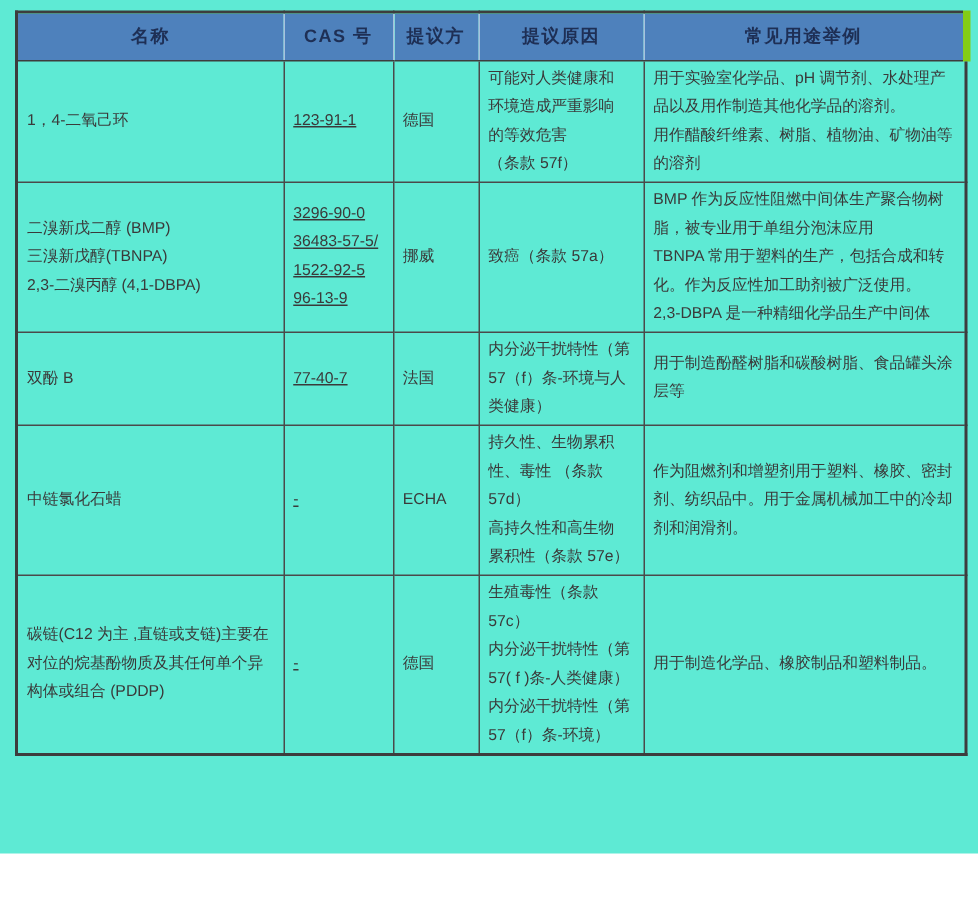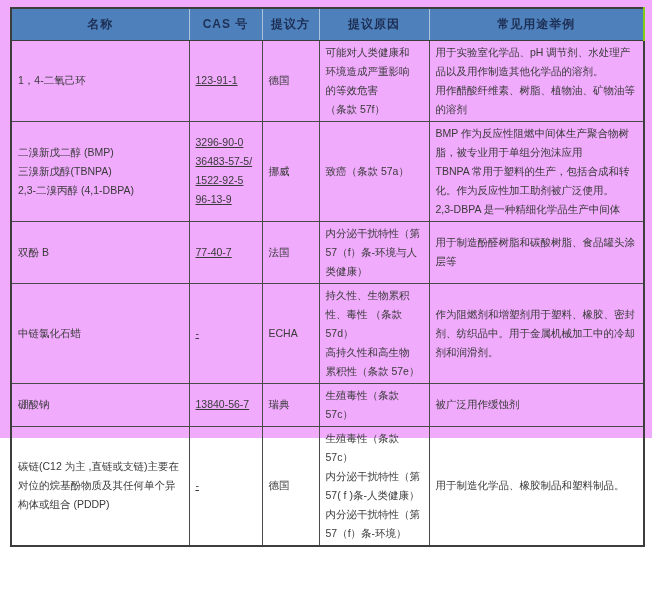--- a/index.html
+++ b/index.html
@@ -6,22 +6,22 @@
     margin: 0;
     padding: 0;
     background: #ffffff;
     width: 652px;
     height: 606px;
     font-family: "Liberation Sans", "DejaVu Sans", sans-serif;
   }
   .page {
     position: relative;
     width: 652px;
-    height: 438px;
-    background: #f0abfc;
+    height: 569px;
+    background: #5eead4;
   }
   .table-wrap {
     position: absolute;
     left: 10px;
     top: 7px;
   }
   table.svhc {
     border-collapse: collapse;
     table-layout: fixed;
     width: 633px;
@@ -40,21 +40,21 @@
     height: 32px;
     text-align: center;
     vertical-align: middle;
     border-top: 1px solid #3d3d3d;
     border-bottom: 1px solid #3d3d3d;
     border-left: 1px solid #a9c1dd;
     border-right: 1px solid #a9c1dd;
     letter-spacing: 1px;
   }
   table.svhc thead th:first-child { border-left: 1px solid #3d3d3d; }
-  table.svhc thead th:last-child  { border-right: 2px solid #84cc16; }
+  table.svhc thead th:last-child  { border-right: 5px solid #84cc16; }
   
   table.svhc td {
     border: 1px solid #4a4a4a;
     vertical-align: middle;
     color: var(--body-text, #3a3a3a);
     font-size: 10.5px;
     line-height: 19px;
     white-space: pre-line;
     padding: 2px 4px 2px 6px;
     text-align: left;
@@ -142,28 +142,20 @@
           <td class="cell-reason">持久性、生物累积
 性、毒性 （条款
 57d）
 高持久性和高生物
 累积性（条款 57e）</td>
           <td class="cell-uses">作为阻燃剂和增塑剂用于塑料、橡胶、密封
 剂、纺织品中。用于金属机械加工中的冷却
 剂和润滑剂。</td>
         </tr>
         <tr>
-          <td class="cell-name">硼酸钠</td>
-          <td class="cell-cas">13840-56-7</td>
-          <td class="cell-proposer">瑞典</td>
-          <td class="cell-reason">生殖毒性（条款
-57c）</td>
-          <td class="cell-uses">被广泛用作缓蚀剂</td>
-        </tr>
-        <tr>
           <td class="cell-name">碳链(C12 为主 ,直链或支链)主要在
 对位的烷基酚物质及其任何单个异
 构体或组合 (PDDP)</td>
           <td class="cell-cas">-</td>
           <td class="cell-proposer">德国</td>
           <td class="cell-reason">生殖毒性（条款
 57c）
 内分泌干扰特性（第
 57( f )条-人类健康）
 内分泌干扰特性（第

